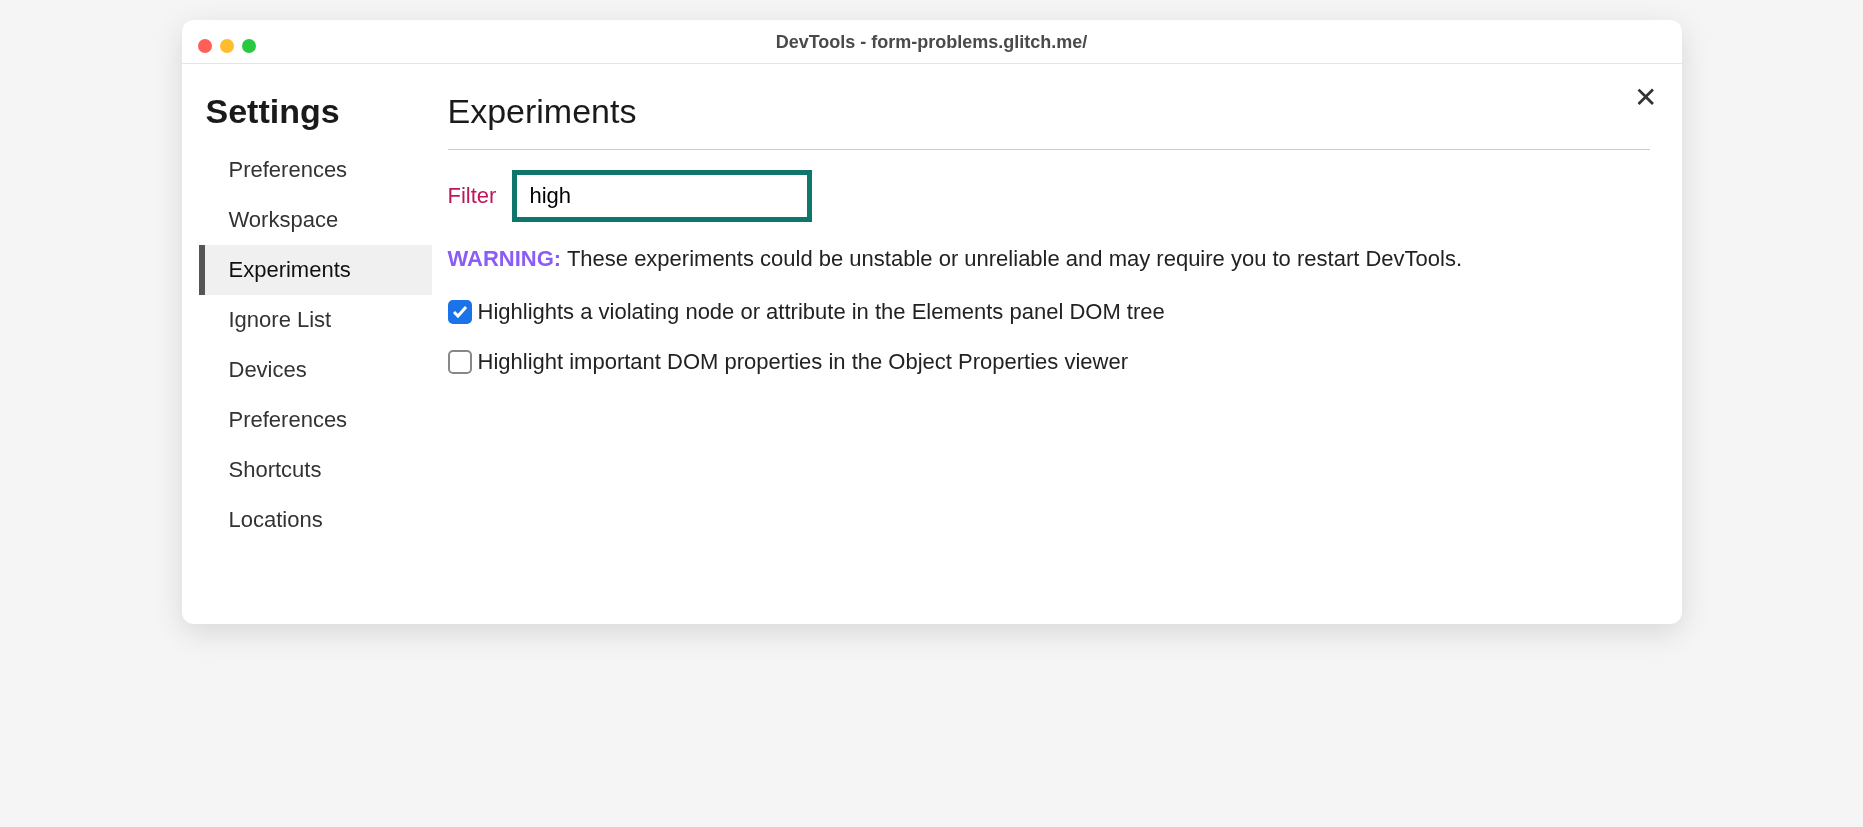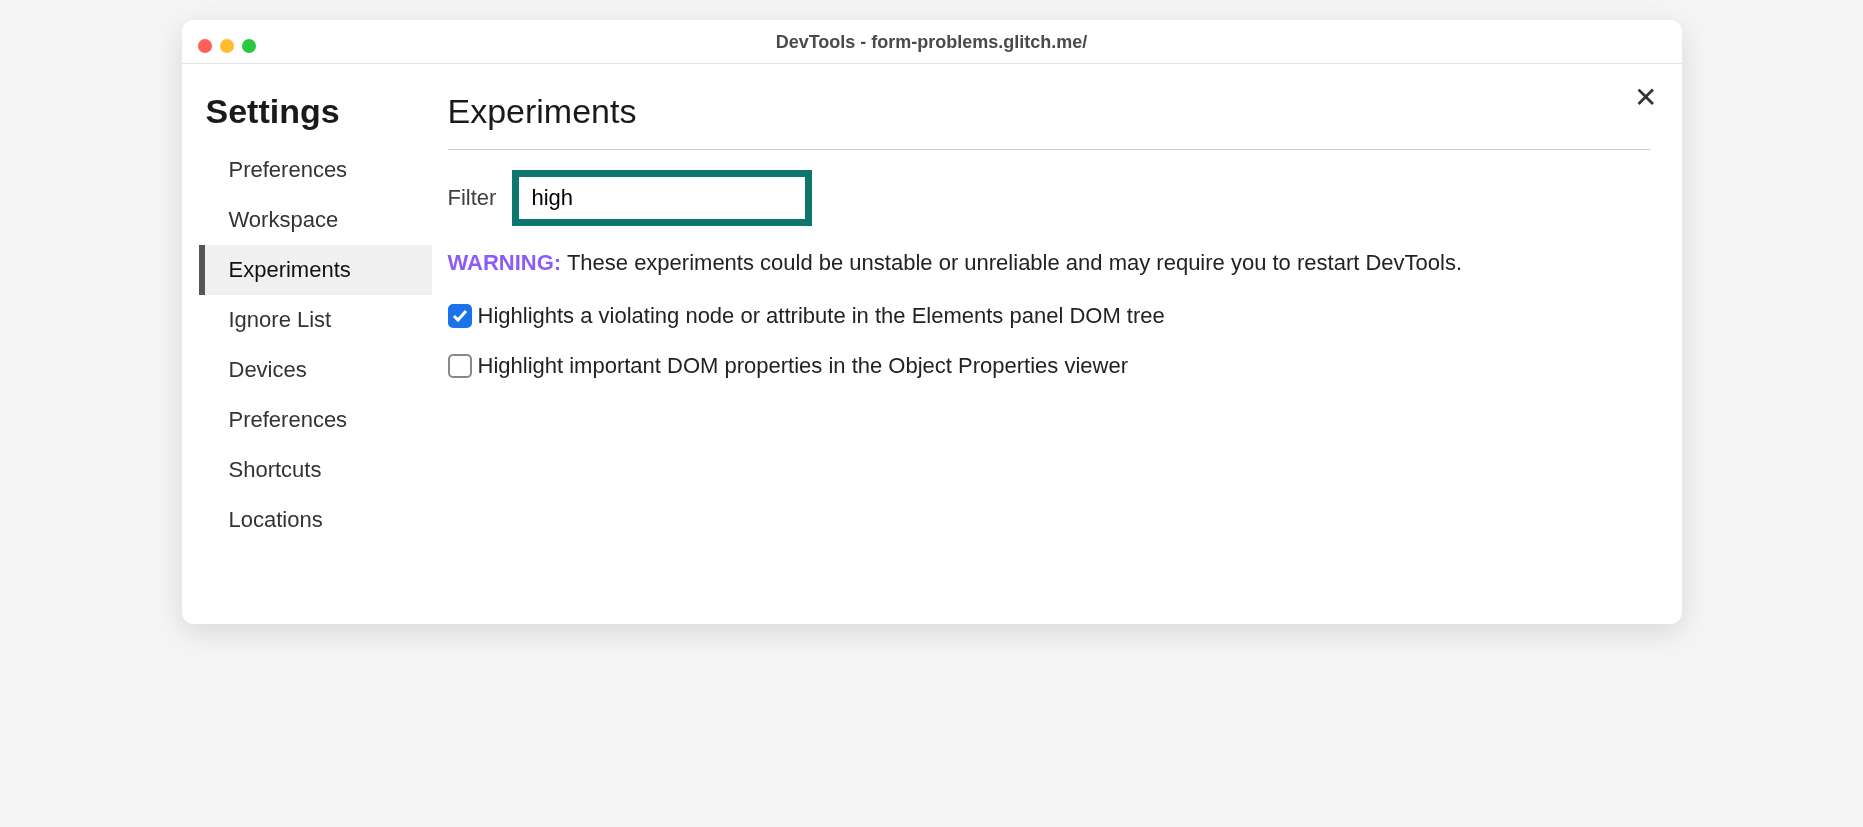--- a/index.html
+++ b/index.html
@@ -105,24 +105,24 @@
       margin-bottom: 20px;
     }
     .filter-row {
       display: flex;
       align-items: center;
       gap: 16px;
       margin-bottom: 22px;
     }
     .filter-label {
       font-size: 22px;
-      color: #404040;
+      color: #be185d;
     }
     .filter-input {
-      border: 7px solid #0f766e;
+      border: 5px solid #0f766e;
       padding: 8px 12px;
       font-size: 22px;
       width: 300px;
       font-family: inherit;
     }
     .warning-row {
       font-size: 22px;
       color: #222;
       margin-bottom: 24px;
       line-height: 1.4;

